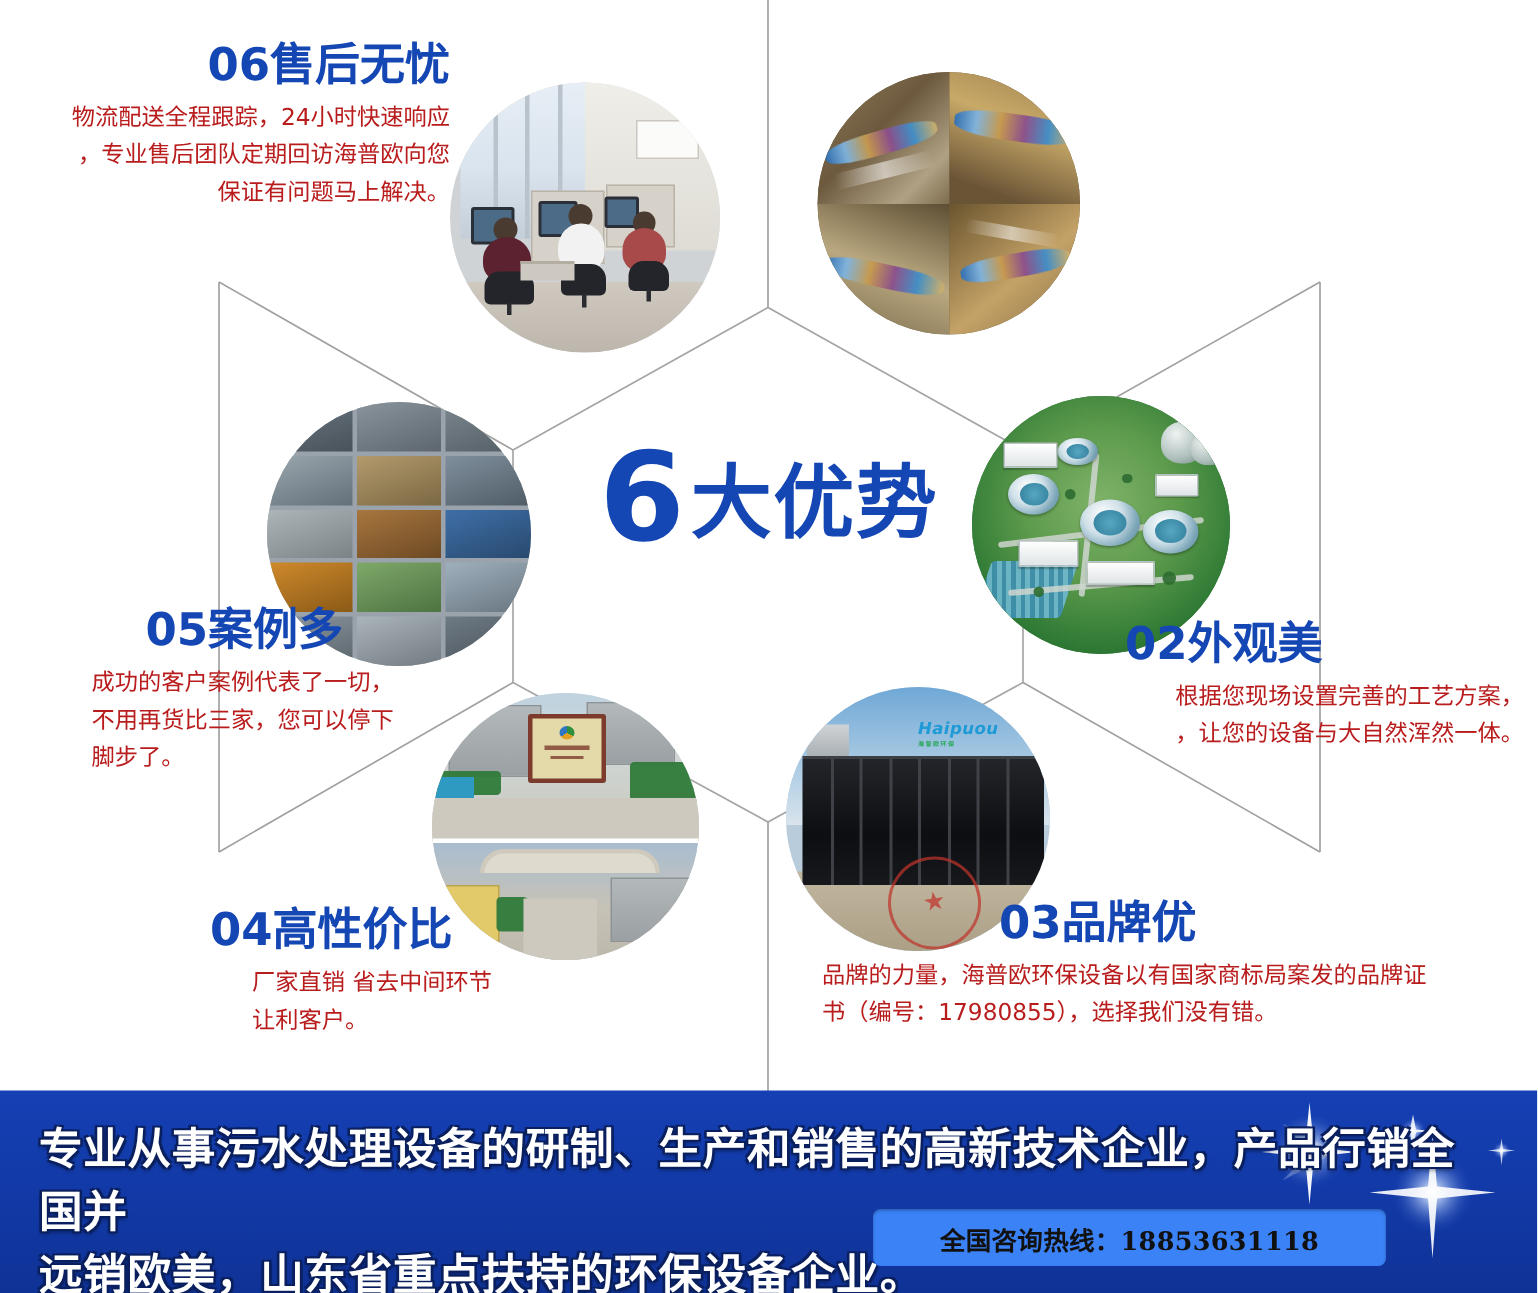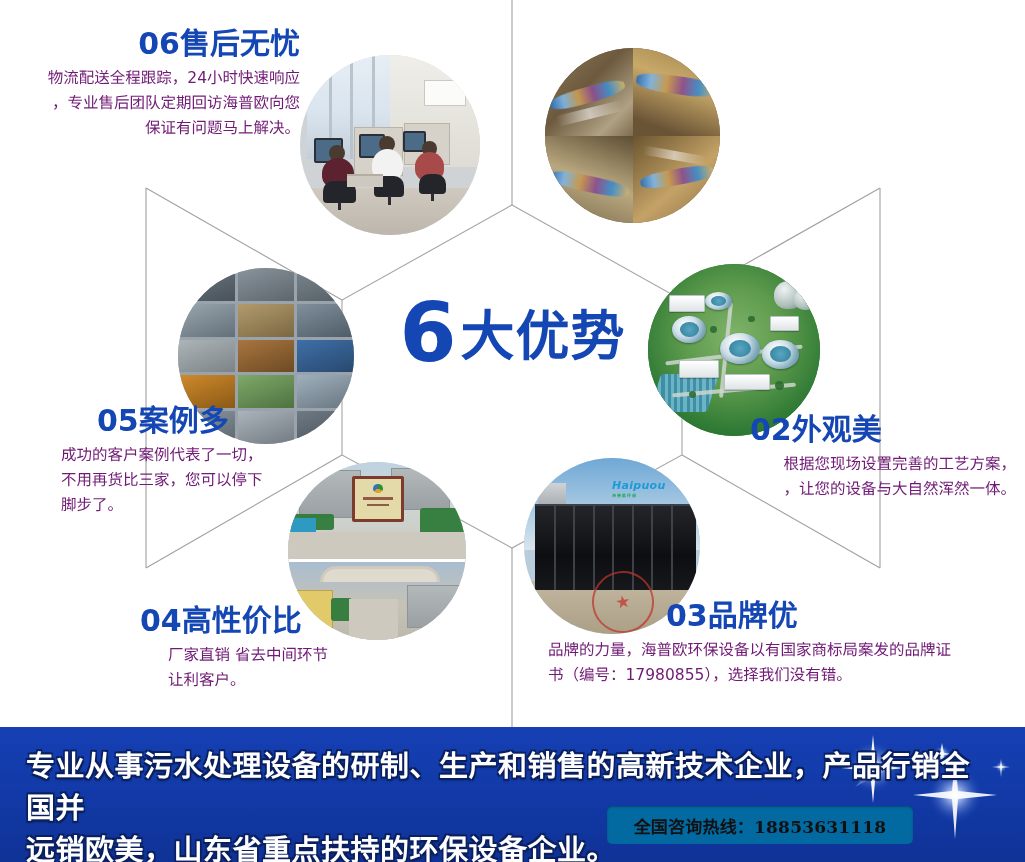--- a/index.html
+++ b/index.html
@@ -137,21 +137,21 @@
     display:grid;grid-template-columns:repeat(3,1fr);grid-template-rows:repeat(5,1fr);gap:3px;}
   .ph-grid .c{background:#8f99a2;}
 
   
   .blk{position:absolute;}
   .hd{
     color:#1446b4;font-weight:bold;font-size:30px;line-height:1.05;
     white-space:nowrap;letter-spacing:0px;
   }
   .bd{
-    color:#701a75;font-size:15.5px;line-height:1.62;
+    color:#b91c1c;font-size:15.5px;line-height:1.62;
     white-space:pre-line;
   }
   .ta-r{text-align:right;}
   .ta-l{text-align:left;}
 
   
   #banner{
     position:absolute;left:0;bottom:0;width:1025px;height:135px;
     background:linear-gradient(180deg,#1540b4 0%,#123aa8 45%,#0f3296 100%);
     overflow:hidden;
@@ -161,22 +161,22 @@
     position:absolute;left:26px;top:18px;width:960px;
     color:#ffffff;font-weight:bold;font-size:29px;line-height:1.45;
     letter-spacing:.5px;
     text-shadow:
       -1.6px -1.6px 0 #0a1f5e, 1.6px -1.6px 0 #0a1f5e,
       -1.6px  1.6px 0 #0a1f5e, 1.6px  1.6px 0 #0a1f5e,
        0 2px 3px rgba(0,0,0,.45);
     white-space:pre-line;
   }
   #hotline{
-    position:absolute;left:607px;top:806px;width:306px;height:38px;
-    background:#0369a1;border-radius:5px;
+    position:absolute;left:582px;top:806px;width:342px;height:38px;
+    background:#3b82f6;border-radius:5px;
     display:flex;align-items:center;justify-content:center;
     box-shadow:0 1px 2px rgba(0,0,0,.3) inset;
   }
   #hotline .txt{
     color:#111;font-size:17px;font-weight:bold;white-space:nowrap;
     font-family:"DejaVu Serif","Liberation Serif",serif;letter-spacing:.2px;
   }
 </style>
 </head>
 <body>

